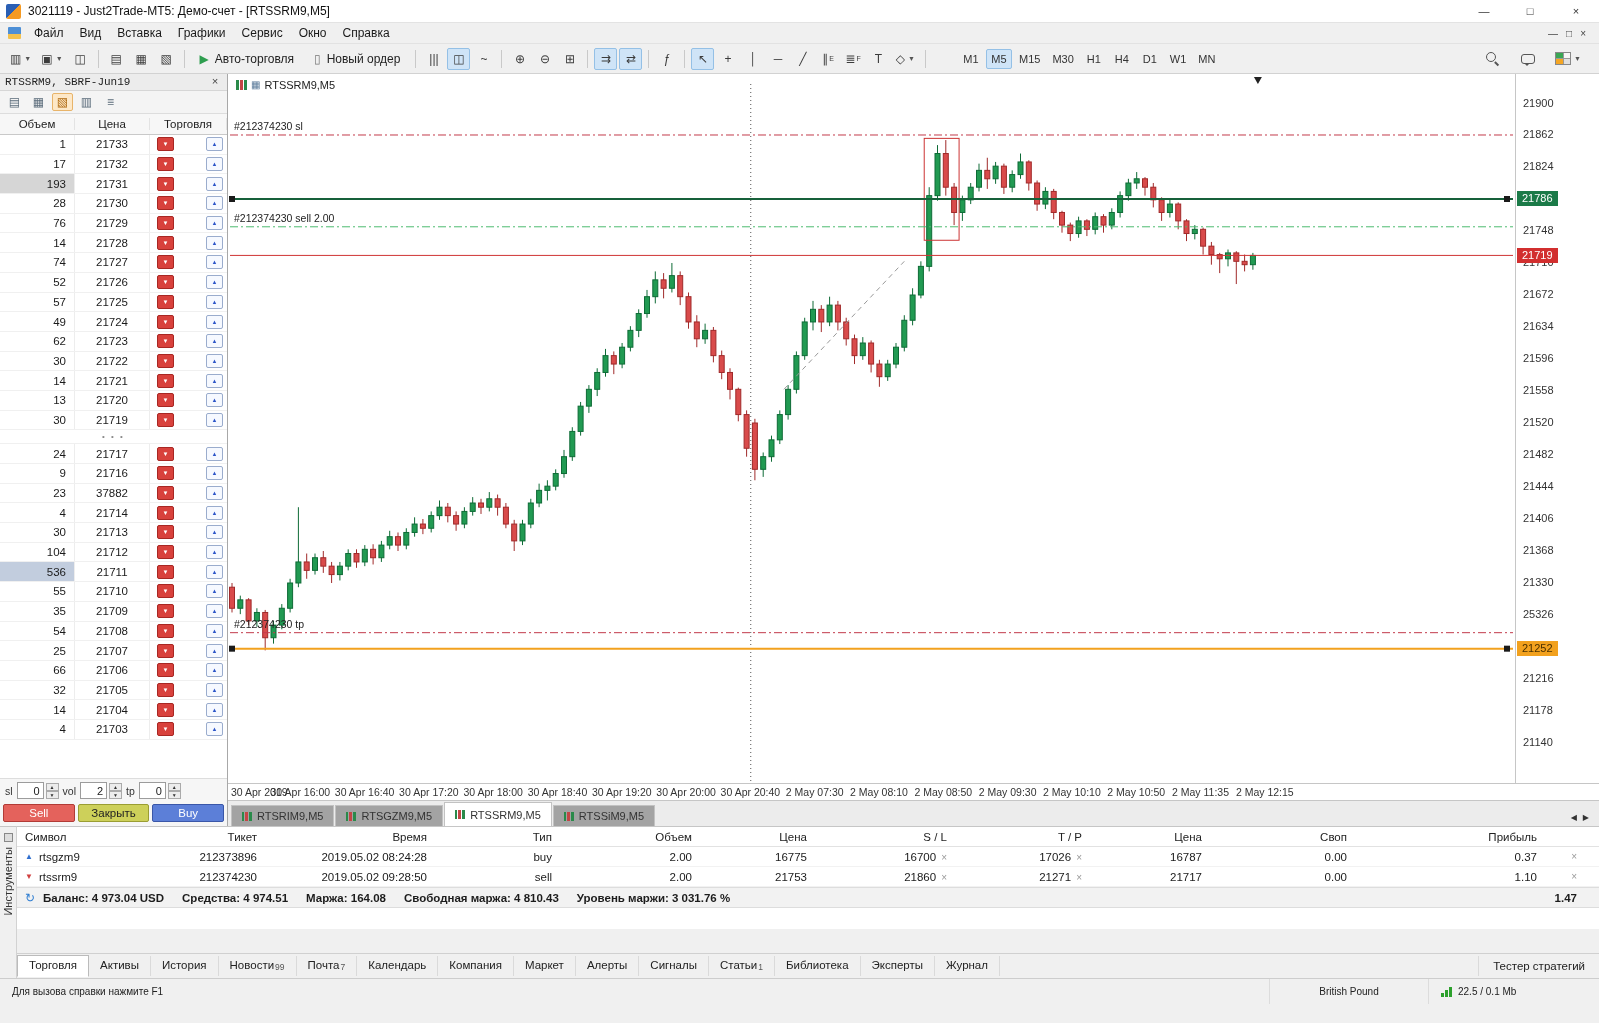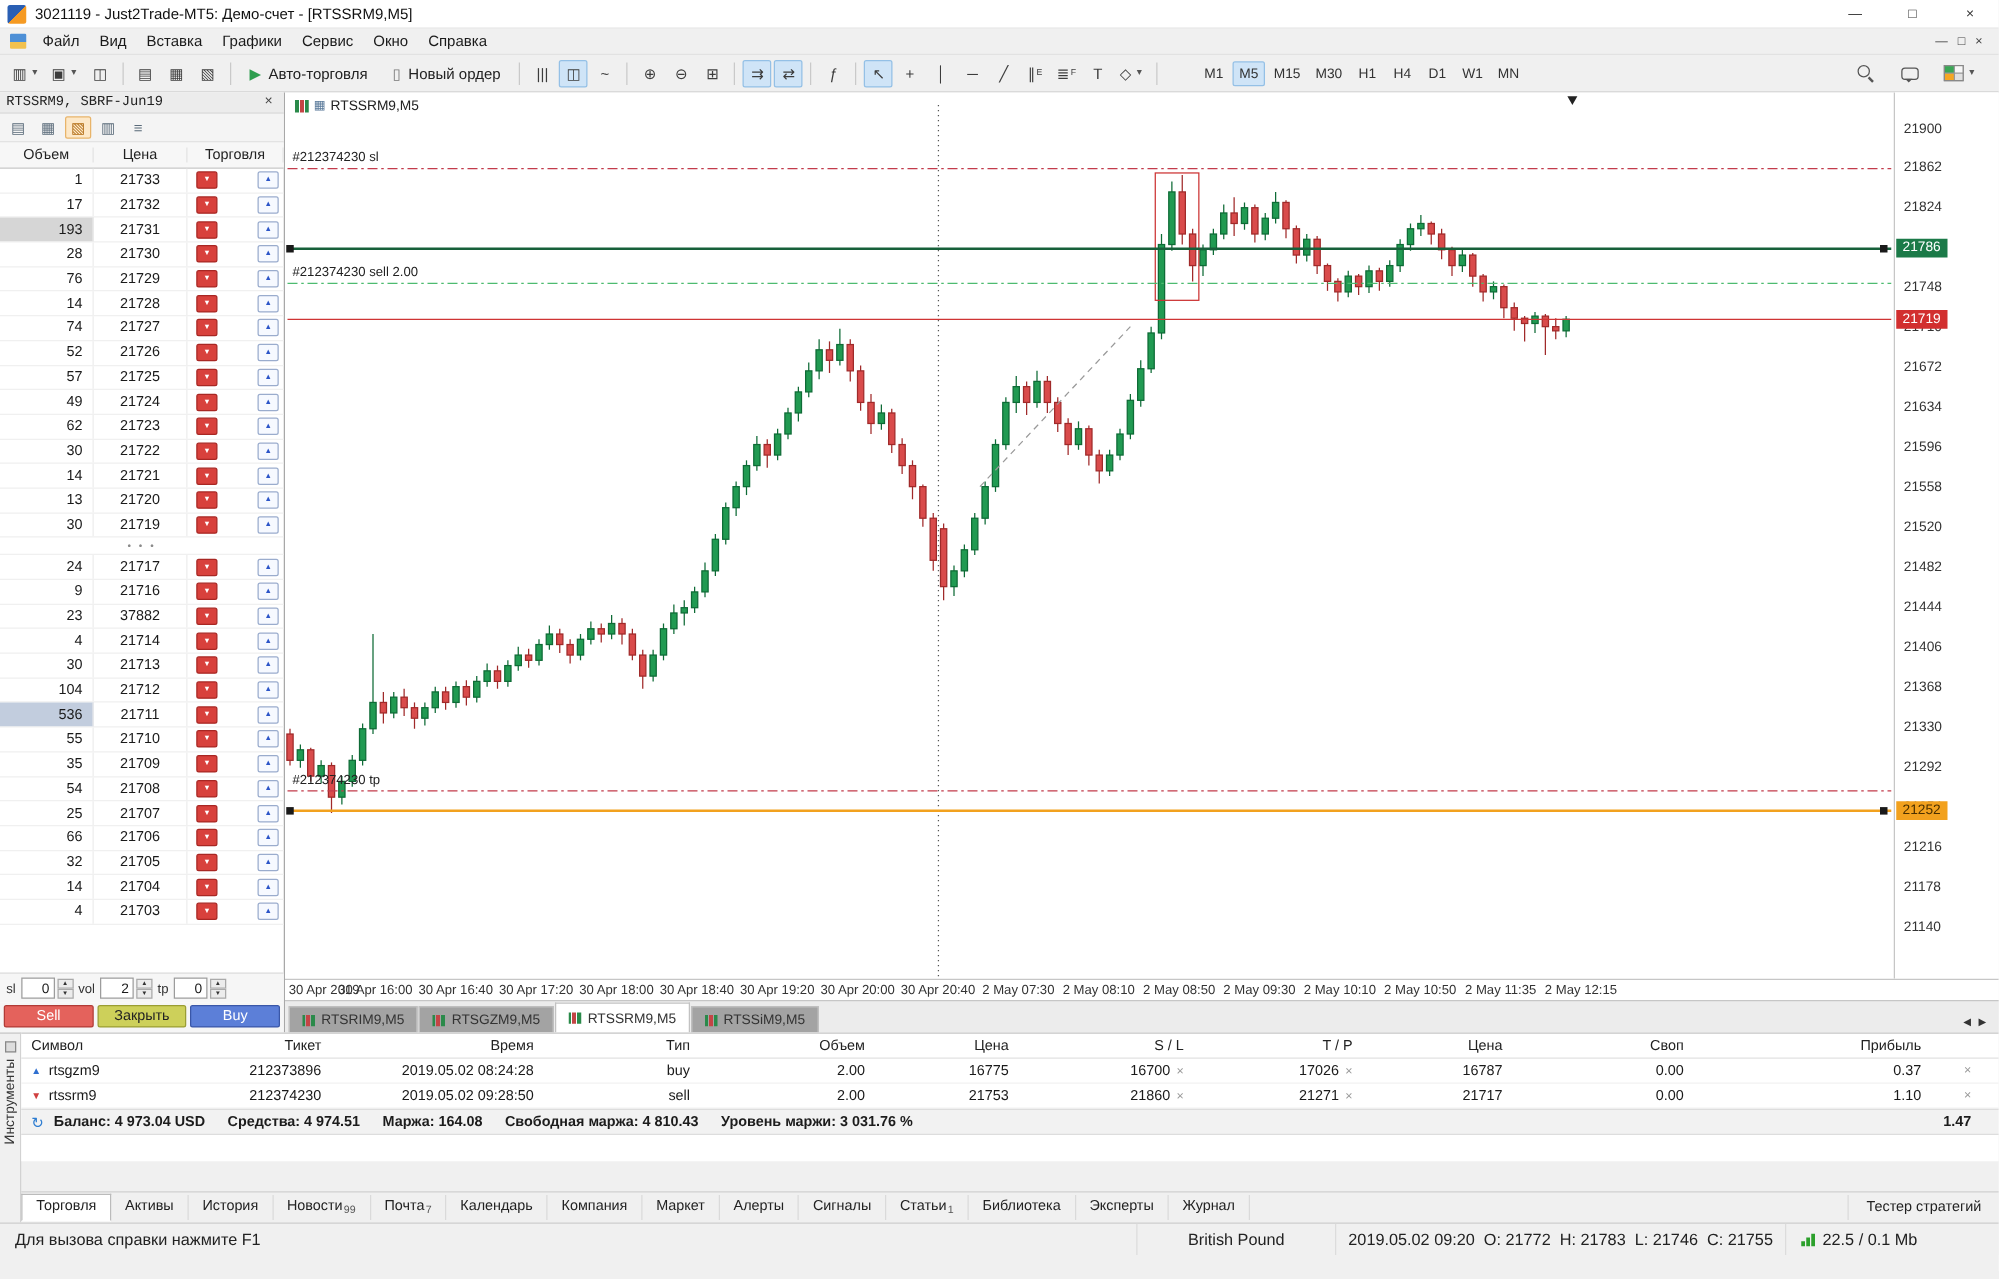--- a/index.html
+++ b/index.html
@@ -114,21 +114,21 @@
   .balance-total { margin-left:auto; padding-right:14px; }
 
   
   .bottom-tabs { position:absolute; left:17px; top:953px; width:1582px; height:25px; background:#f0f0f0; border-top:1px solid #d0d0d0; display:flex; align-items:center; font-size:11.5px; color:#222; }
   .btab { padding:4px 11px; border-right:1px solid #dadada; display:flex; align-items:flex-end; line-height:1; }
   .btab.active { background:#fff; border:1px solid #bbb; border-bottom:1px solid #fff; }
   .btab sub { font-size:8.5px; color:#555; margin-left:1px; }
   .tester-tab { margin-left:auto; border-left:1px solid #dadada; padding:4px 14px; }
 
   
-  .status-bar { position:absolute; left:0; top:978px; width:1599px; height:26px; background:#f0f0f0; border-top:1px solid #cdcdcd; display:flex; align-items:center; font-size:13px; color:#222; }
+  .status-bar { position:absolute; left:0; top:978px; width:1599px; height:26px; background:#f0f0f0; border-top:1px solid #cdcdcd; display:flex; align-items:center; font-size:10px; color:#222; }
   .sseg { height:100%; display:flex; align-items:center; padding:0 12px; border-right:1px solid #dcdcdc; white-space:pre; }
   .sseg.grow { flex:1; border-right:none; }
   .sseg.bp { width:160px; justify-content:center; border-left:1px solid #dcdcdc; }
   .sseg.ohlc { width:360px; justify-content:center; }
   .sseg.net { width:170px; justify-content:flex-start; gap:6px; border-right:none; }
   .net-bars { display:flex; align-items:flex-end; gap:1px; height:10px; }
   .net-bars i { width:3px; background:#2ca02c; display:block; }
   .net-bars i:nth-child(1){height:4px;} .net-bars i:nth-child(2){height:7px;} .net-bars i:nth-child(3){height:10px;}
 </style>
 </head>
@@ -830,21 +830,21 @@
       <span class="p-tick" style="top: 214.499px;">21672</span>
       <span class="p-tick" style="top: 246.499px;">21634</span>
       <span class="p-tick" style="top: 278.498px;">21596</span>
       <span class="p-tick" style="top: 310.498px;">21558</span>
       <span class="p-tick" style="top: 342.498px;">21520</span>
       <span class="p-tick" style="top: 374.498px;">21482</span>
       <span class="p-tick" style="top: 406.498px;">21444</span>
       <span class="p-tick" style="top: 438.497px;">21406</span>
       <span class="p-tick" style="top: 470.497px;">21368</span>
       <span class="p-tick" style="top: 502.497px;">21330</span>
-      <span class="p-tick" style="top: 534.497px;">21292</span>
+      <span class="p-tick" style="top: 534.497px;">25326</span>
       <span class="p-tick" style="top: 566.497px;">21254</span>
       <span class="p-tick" style="top: 598.496px;">21216</span>
       <span class="p-tick" style="top: 630.496px;">21178</span>
       <span class="p-tick" style="top: 662.496px;">21140</span>
       <span class="p-badge" style="top: 117.499px; background: rgb(27, 122, 72); color: rgb(255, 255, 255);">21786</span>
       <span class="p-badge" style="top: 173.92px; background: rgb(210, 47, 47); color: rgb(255, 255, 255);">21719</span>
       <span class="p-badge" style="top: 567.181px; background: rgb(242, 161, 30); color: rgb(74, 48, 0);">21252</span>
     </div>
   <div class="time-axis" id="time-axis">
       <span class="t-label first" style="left: 3px;">30 Apr 2019</span>
@@ -1007,18 +1007,17 @@
       <span class="btab">
         <span>Журнал</span>
       </span>
     </div>
   <span class="tester-tab">Тестер стратегий</span>
 </div>
 
 <div class="status-bar">
   <span class="sseg grow">Для вызова справки нажмите F1</span>
   <span class="sseg bp">British Pound</span>
-  <span class="sseg ohlc">2019.05.02 09:20  O: 21772  H: 21783  L: 21746  C: 21755</span>
   <span class="sseg net">
     <span class="net-bars"><i></i><i></i><i></i></span>
     <span>22.5 / 0.1 Mb</span>
   </span>
 </div>
 
 </body></html>

